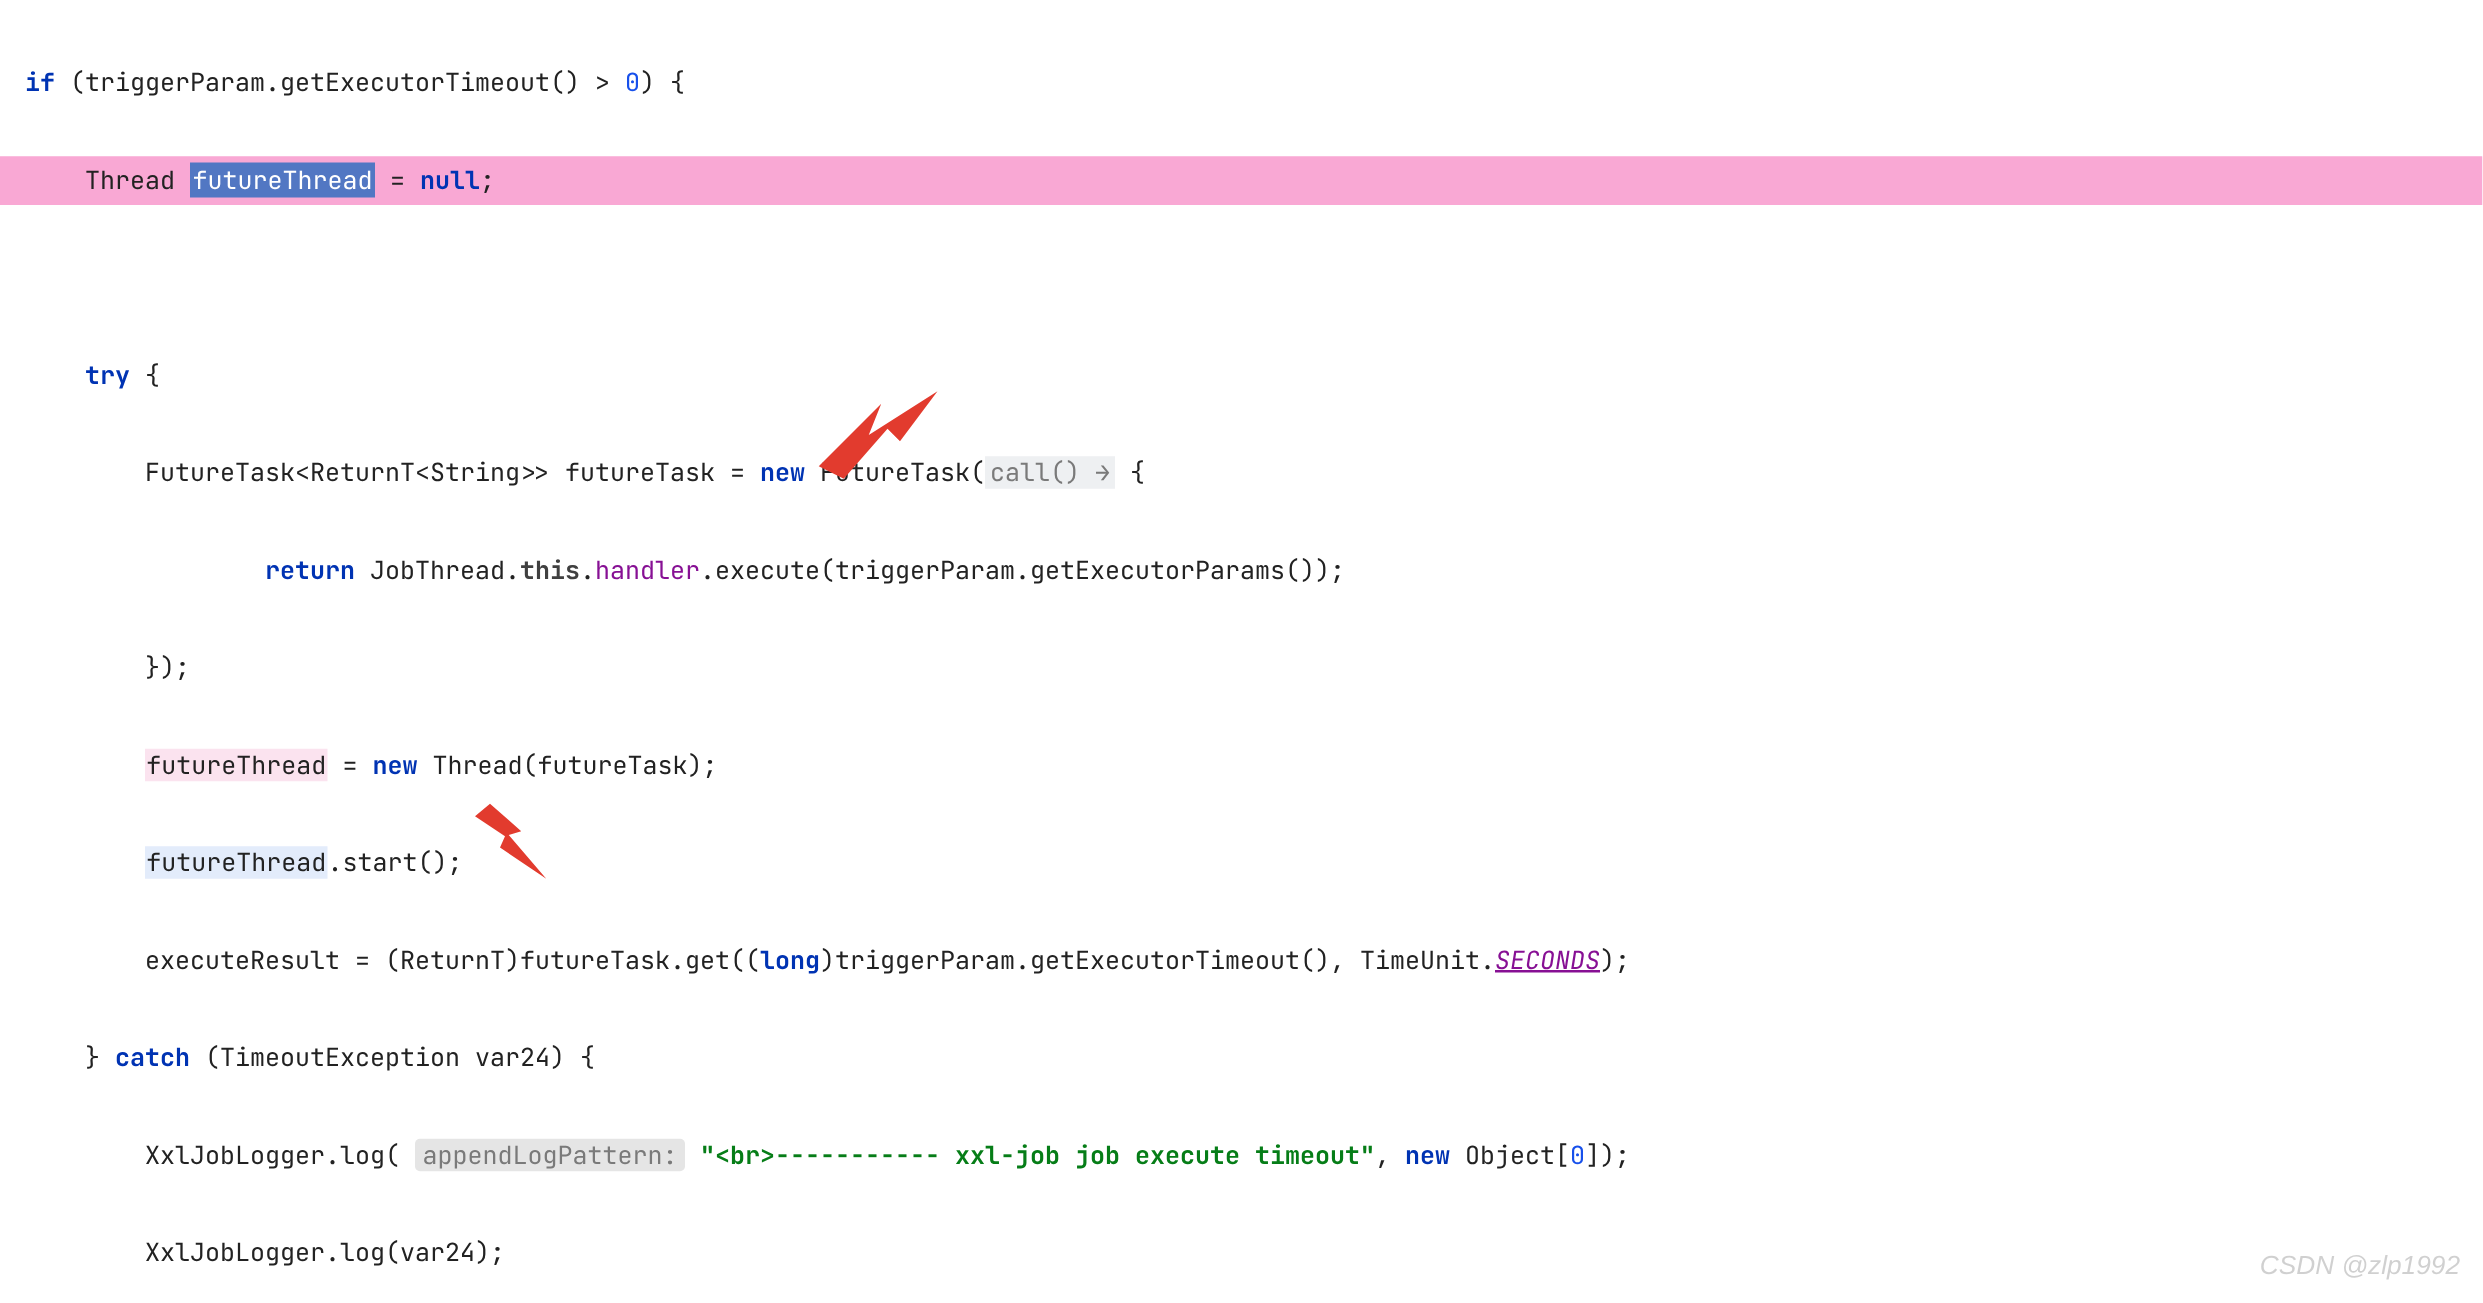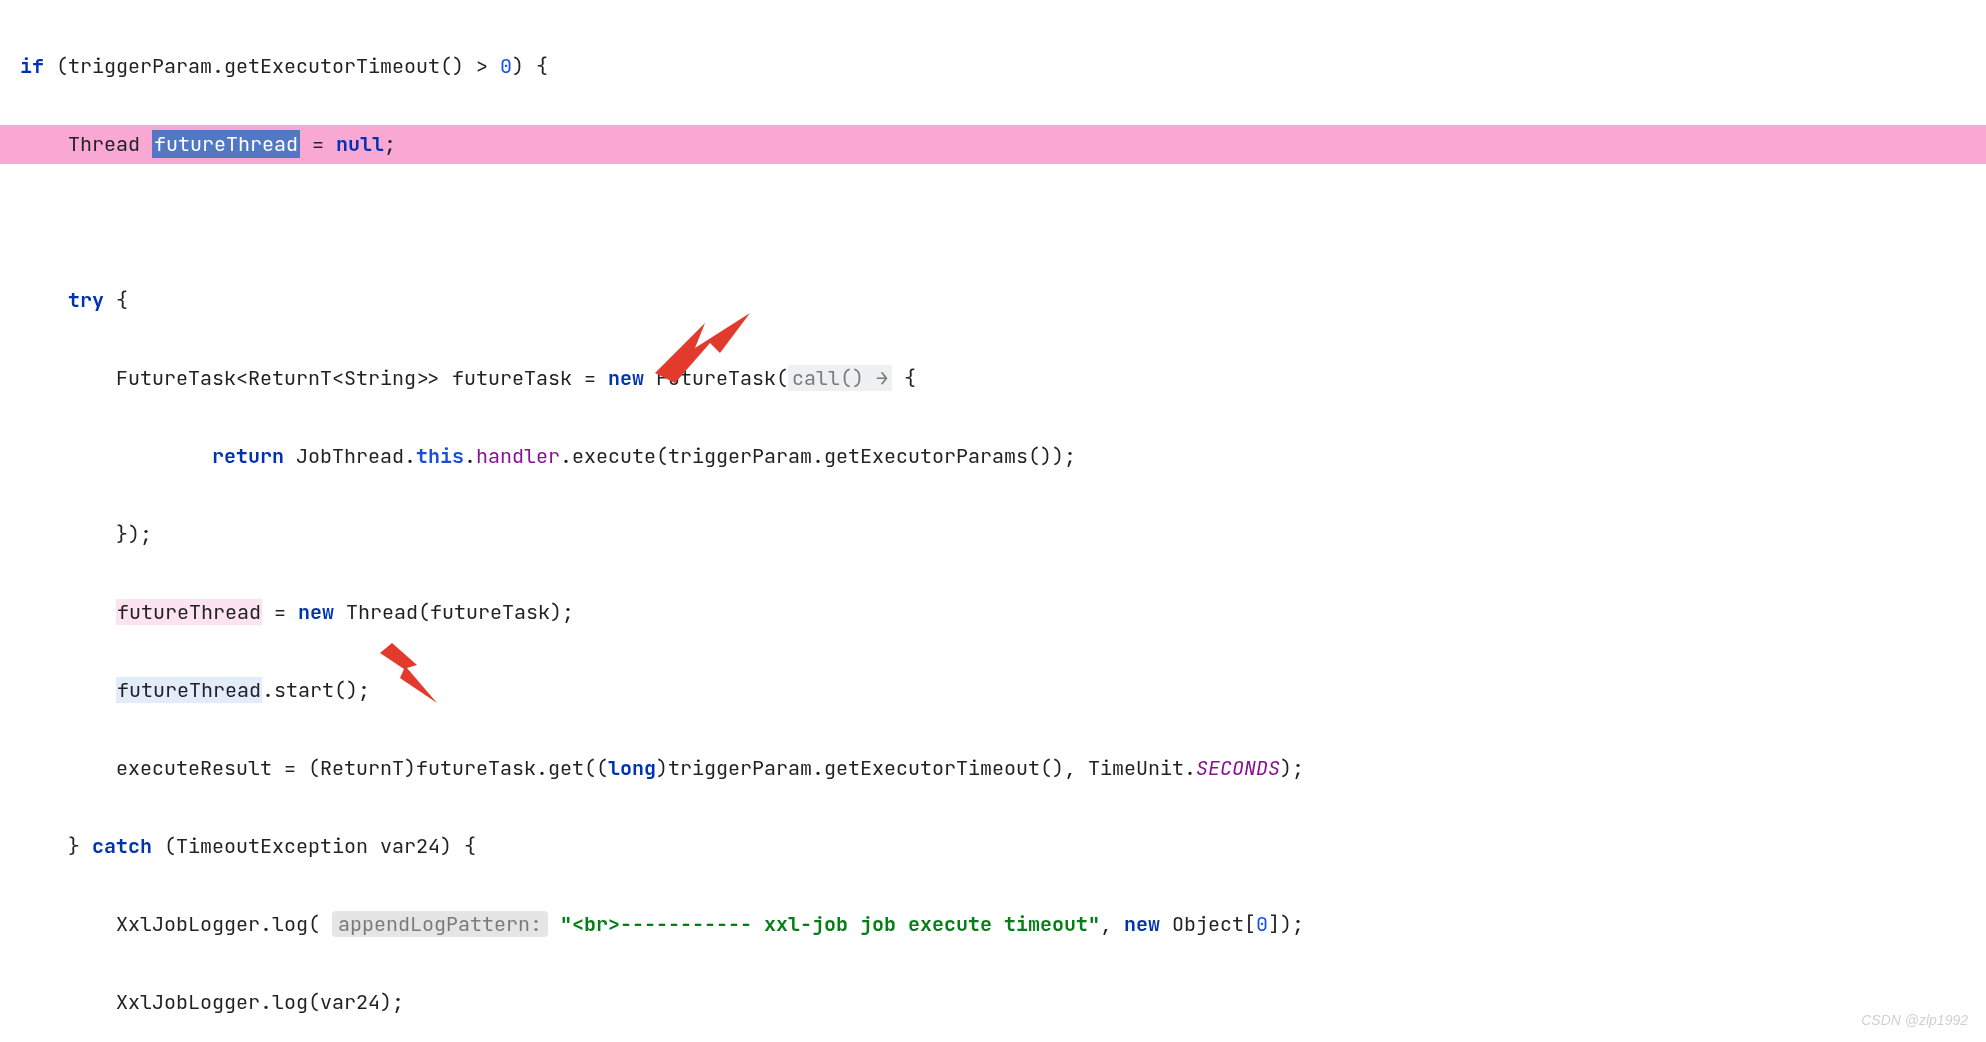--- a/index.html
+++ b/index.html
@@ -11,23 +11,23 @@
       color: #222222;
       padding: 8px 0;
       overflow-x: hidden;
     }
     .code { white-space: pre; }
     .line { padding-left: 20px; }
     .highlighted-line { background: #f9a8d4; }
     .kw { color: #0033b3; font-weight: 700; }
     .num { color: #1750eb; }
     .method { color: #222; }
-    .this-kw { color: #1d4ed8; font-weight: 600; }
+    .this-kw { color: #404040; font-weight: 600; }
     .field { color: #871094; }
-    .static-field { color: #871094; font-style: italic; }
+    .static-field { color: #871094; font-style: italic; text-decoration: underline; }
     .str { color: #067d17; font-weight: 600; }
     .param-hint {
       background: #e5e5e5;
       color: #7a7a7a;
       padding: 0 6px;
       border-radius: 4px;
       font-style: normal;
     }
     .lambda-hint {
       background: #eef0f2;
@@ -46,21 +46,21 @@
       position: absolute;
       z-index: 10;
     }
     .arrow svg { display: block; }
     .container { position: relative; }
     .watermark {
       position: fixed;
       bottom: 8px;
       right: 18px;
       color: rgba(120,120,120,0.35);
-      font-size: 14px;
+      font-size: 21px;
       font-family: Arial, sans-serif;
       font-style: italic;
       pointer-events: none;
     }
   </style>
 </head>
 <body>
 
 <div class="container">
 <div class="code">

